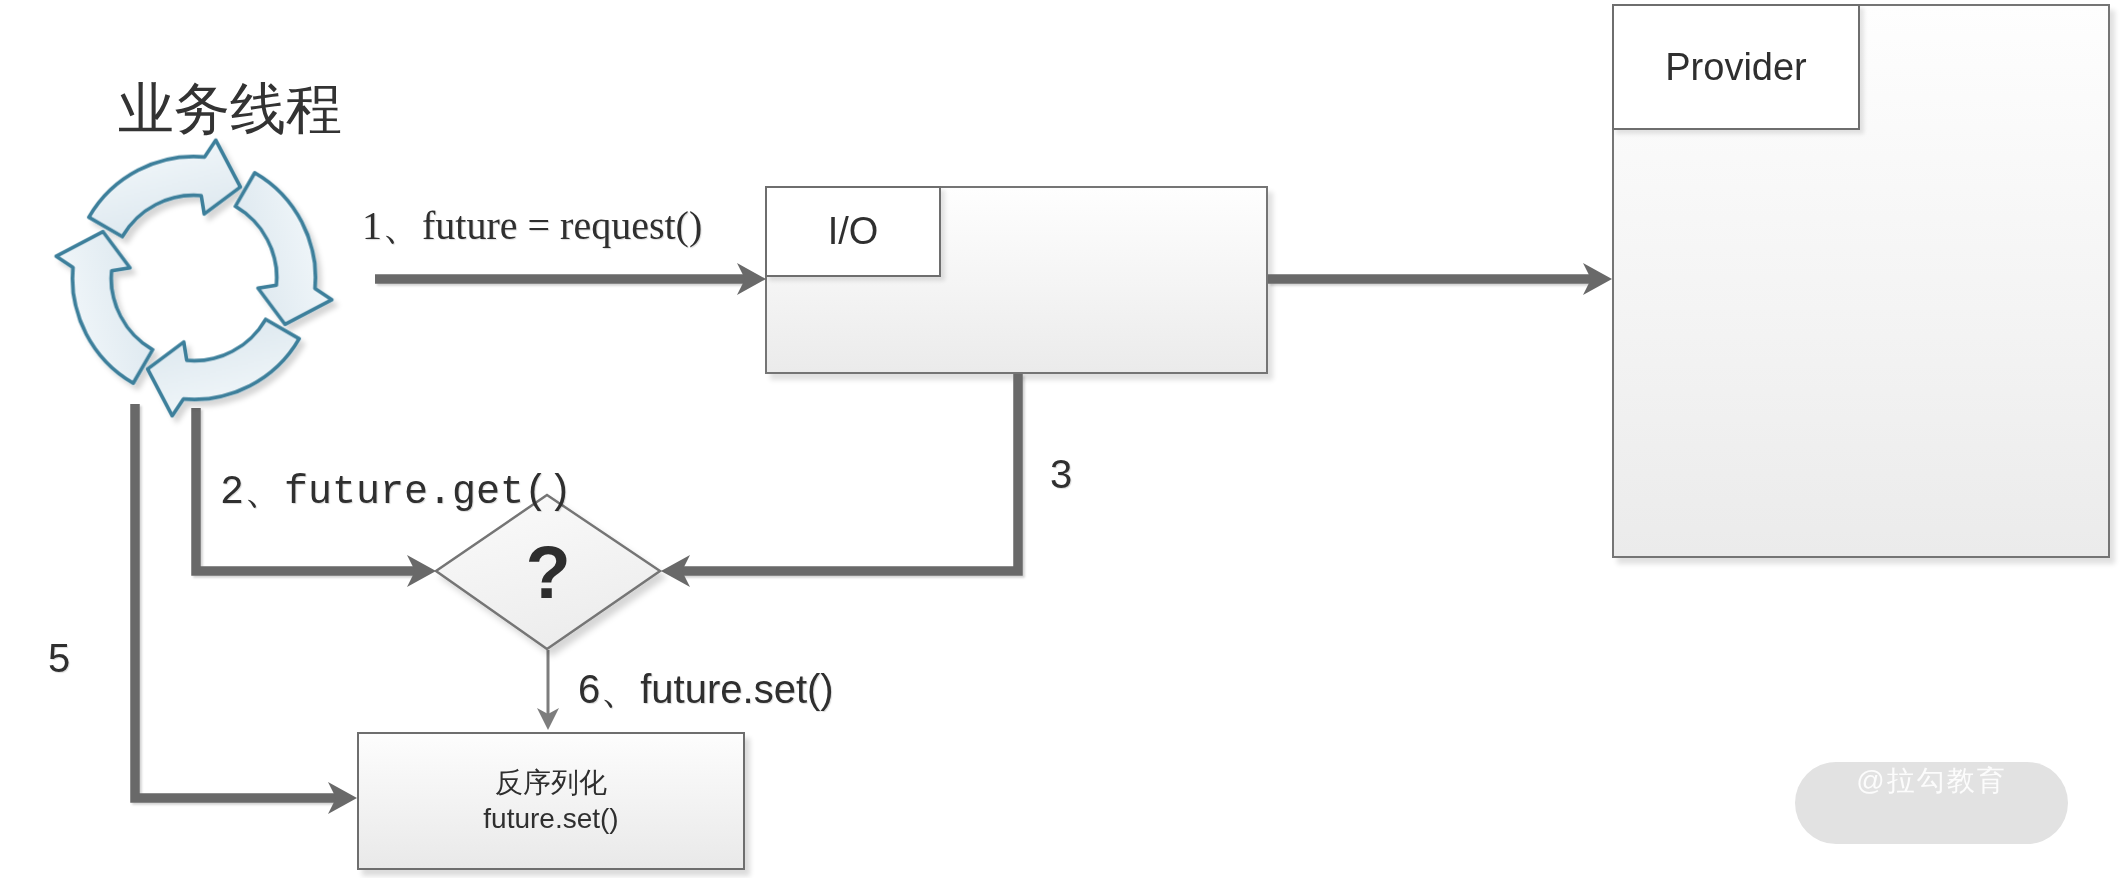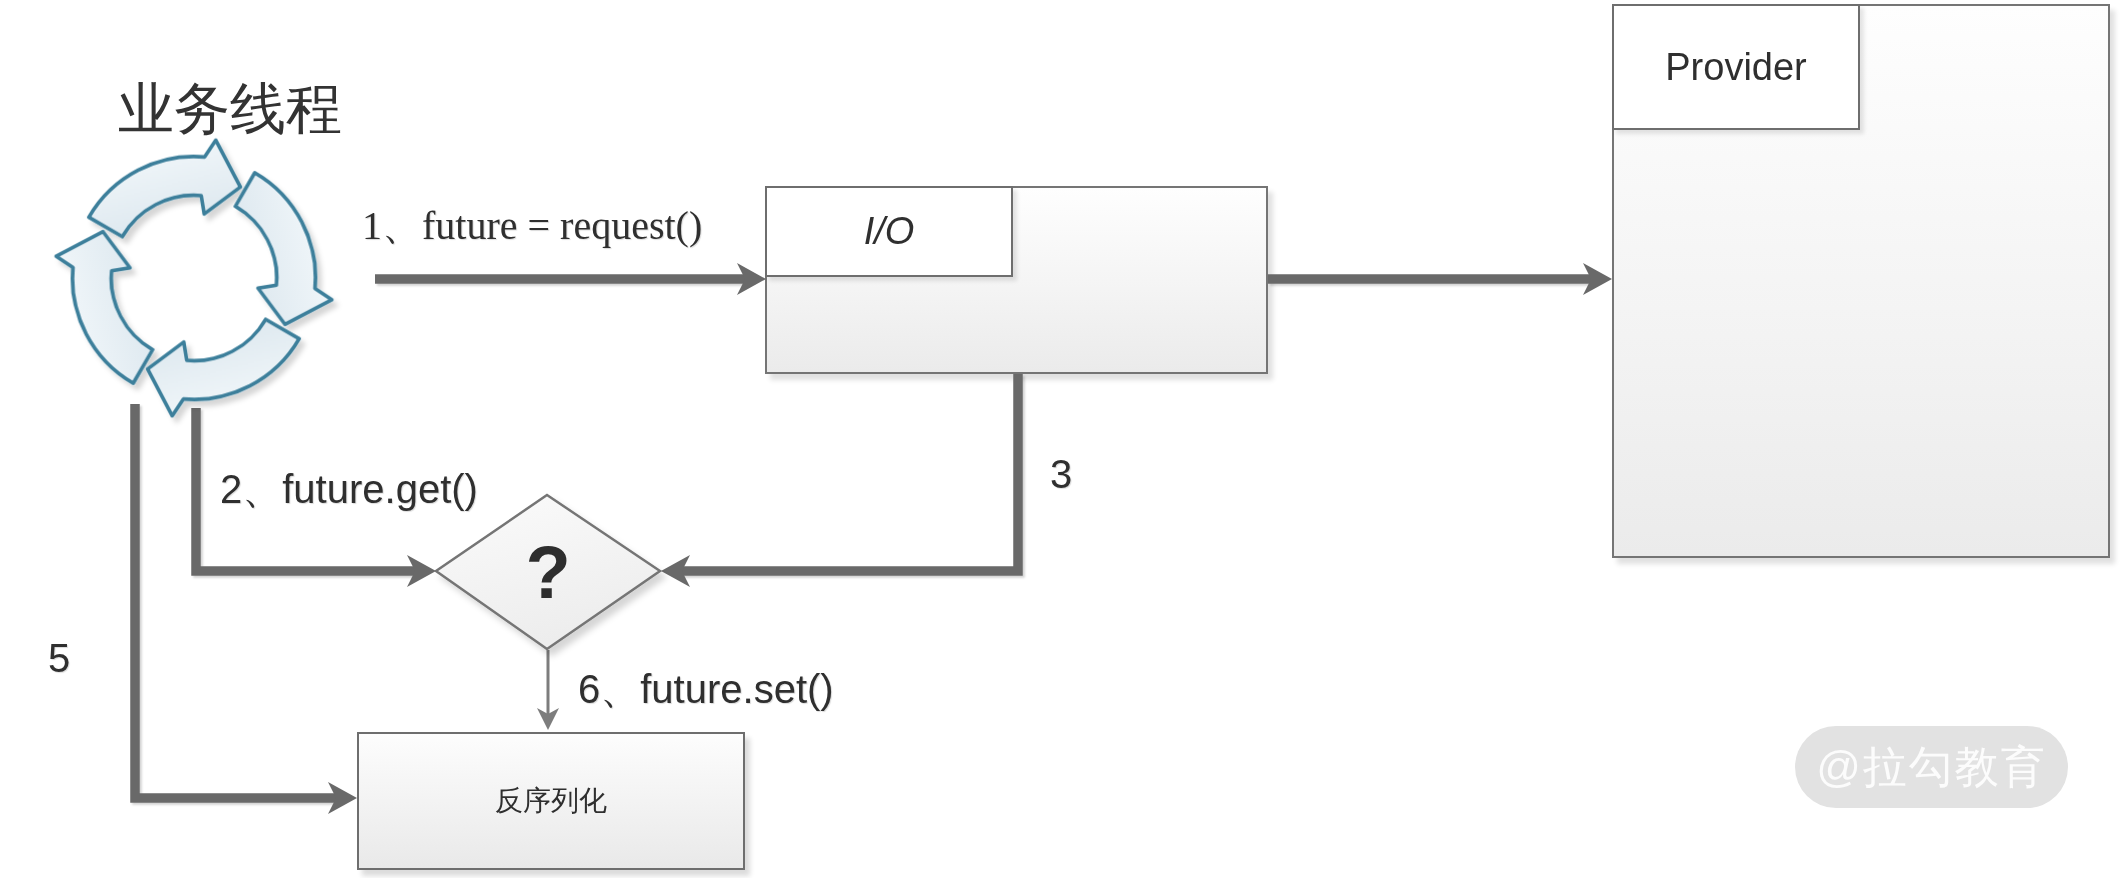--- a/index.html
+++ b/index.html
@@ -56,48 +56,49 @@
     z-index:2;
   }
   
   #decision-label{
     left:437px;top:496px;width:222px;height:152px;
     display:flex;align-items:center;justify-content:center;
     font-size:74px;font-weight:600;color:#2e2e2e;
   }
   
   #watermark{
-    left:1795px;top:726px;width:273px;height:82px;
+    left:1795px;top:762px;width:273px;height:82px;
     border-radius:41px;
     background:#e2e2e2;
-    display:flex;align-items:center;justify-content:center;
-    font-size:44px;letter-spacing:2px;
+    display:flex;align-items:flex-start;justify-content:center;
+    font-size:28px;letter-spacing:2px;
     color:#fcfcfc;
     z-index:4;
   }
 </style>
 </head>
 <body>
 
 <div id="stage">
 
   <div id="boxes-layer">
 
     <div class="abs outer-box" id="io-box" style="left:765px;top:186px;width:503px;height:188px;z-index:2;"></div>
-    <div class="abs title-box" id="io-box-title" style="left:765px;top:186px;width:248px;height:91px;z-index:2;font-style:italic;">
+    <div class="abs title-box" id="io-box-title" style="left:765px;top:186px;width:176px;height:91px;z-index:2;">
       <span>I/O</span>
     </div>
 
     <div class="abs outer-box" id="provider-box" style="left:1612px;top:4px;width:498px;height:554px;z-index:2;"></div>
     <div class="abs title-box" id="provider-box-title" style="left:1612px;top:4px;width:248px;height:126px;z-index:2;">
       <span>Provider</span>
     </div>
 
     <div class="abs" id="deserialize-box">
       <div>反序列化</div>
+      <div>future.set()</div>
     </div>
   </div>
 
   <svg id="svg-layer" width="2120" height="878" viewBox="0 0 2120 878">
     <defs>
       <linearGradient id="cycleGrad" x1="0" y1="0" x2="0.4" y2="1">
         <stop offset="0" stop-color="#f7fbfd"></stop>
         <stop offset="1" stop-color="#dde8ef"></stop>
       </linearGradient>
       <linearGradient id="diamondGrad" x1="0" y1="0" x2="0.35" y2="1">
@@ -144,21 +145,21 @@
         <use href="#cycleArrowSeg" transform="rotate(270 160 160)"></use>
       </g>
     </g>
   </svg>
 
   <div id="labels-layer">
     <div class="abs zh-label" style="left:118px;top:72px;z-index:4;">业务线程</div>
 
     <div class="abs step-label" style="left:362px;top:198px;z-index:4;font-family:Liberation Serif, serif;">1、future = request()</div>
 
-    <div class="abs step-label" style="left:220px;top:462px;z-index:4;">2、future.get()</div>
+    <div class="abs step-label" style="left:220px;top:462px;z-index:4;font-family:Liberation Mono, monospace;">2、future.get()</div>
 
     <div class="abs step-label" style="left:1050px;top:452px;z-index:4;">3</div>
 
     <div class="abs step-label" style="left:578px;top:662px;z-index:4;">6、future.set()</div>
 
     <div class="abs step-label" style="left:48px;top:636px;z-index:4;">5</div>
 
     <div class="abs" id="decision-label">?</div>
 
     <div class="abs" id="watermark">

